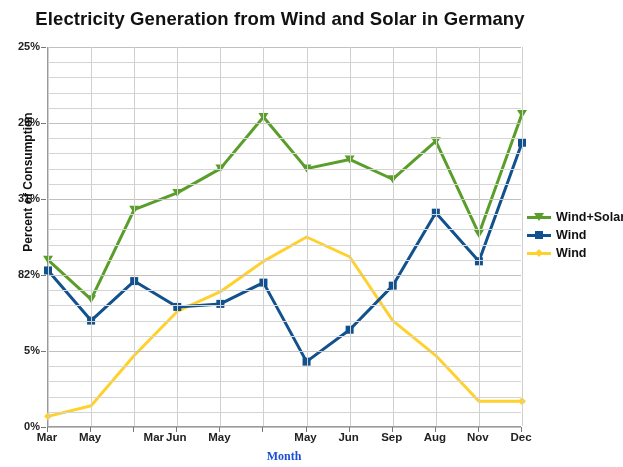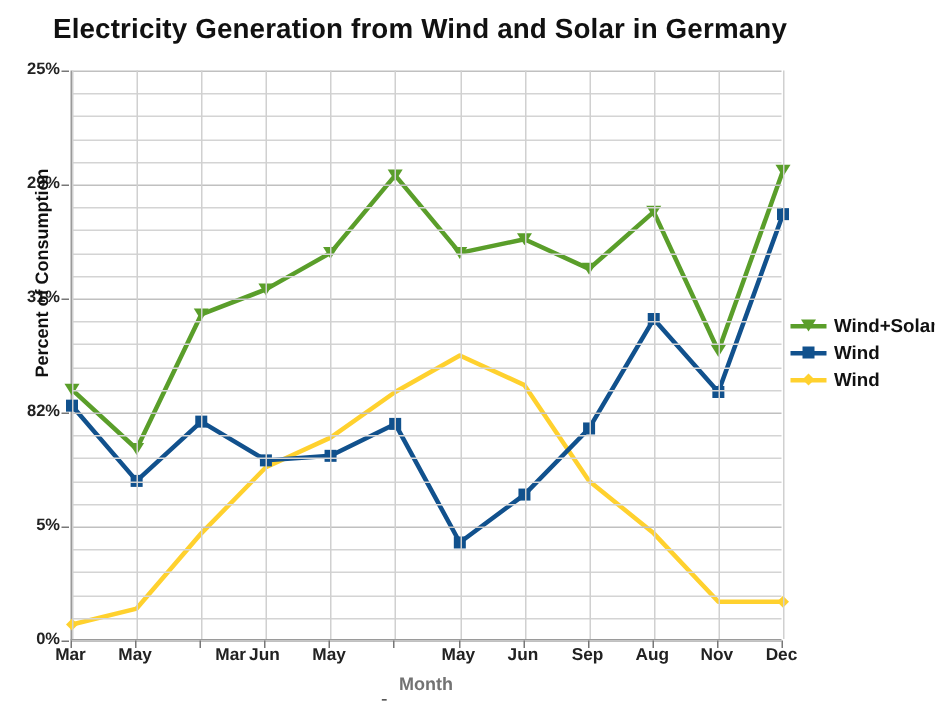--- a/index.html
+++ b/index.html
@@ -29,21 +29,21 @@
     font-size:11px;font-weight:bold;color:#222;
   }
   .ytick-mark{position:absolute;left:41px;width:5px;height:1px;background:#777;}
   .xtick{
     position:absolute;top:431px;width:60px;margin-left:-30px;
     text-align:center;font-size:11.5px;font-weight:bold;color:#222;
   }
   .xtick-mark{position:absolute;top:427px;width:1px;height:5px;background:#777;}
   .axis-title-x{
     position:absolute;left:47px;top:449px;width:474px;text-align:center;
-    font-size:12px;font-weight:bold;color:#737373;
+    font-size:12px;font-weight:bold;color:#1d4ed8;font-family:Liberation Serif, serif;
   }
   .axis-title-y{
     position:absolute;left:-52px;top:175px;width:160px;text-align:center;
     font-size:12px;font-weight:bold;color:#111;
     transform:rotate(-90deg);transform-origin:center center;
   }
   .legend{position:absolute;left:527px;top:208px;}
   .legend-row{display:flex;align-items:center;height:18px;}
   .legend-swatch{width:24px;height:14px;position:relative;margin-right:5px;flex:0 0 24px;}
   .legend-swatch i{

